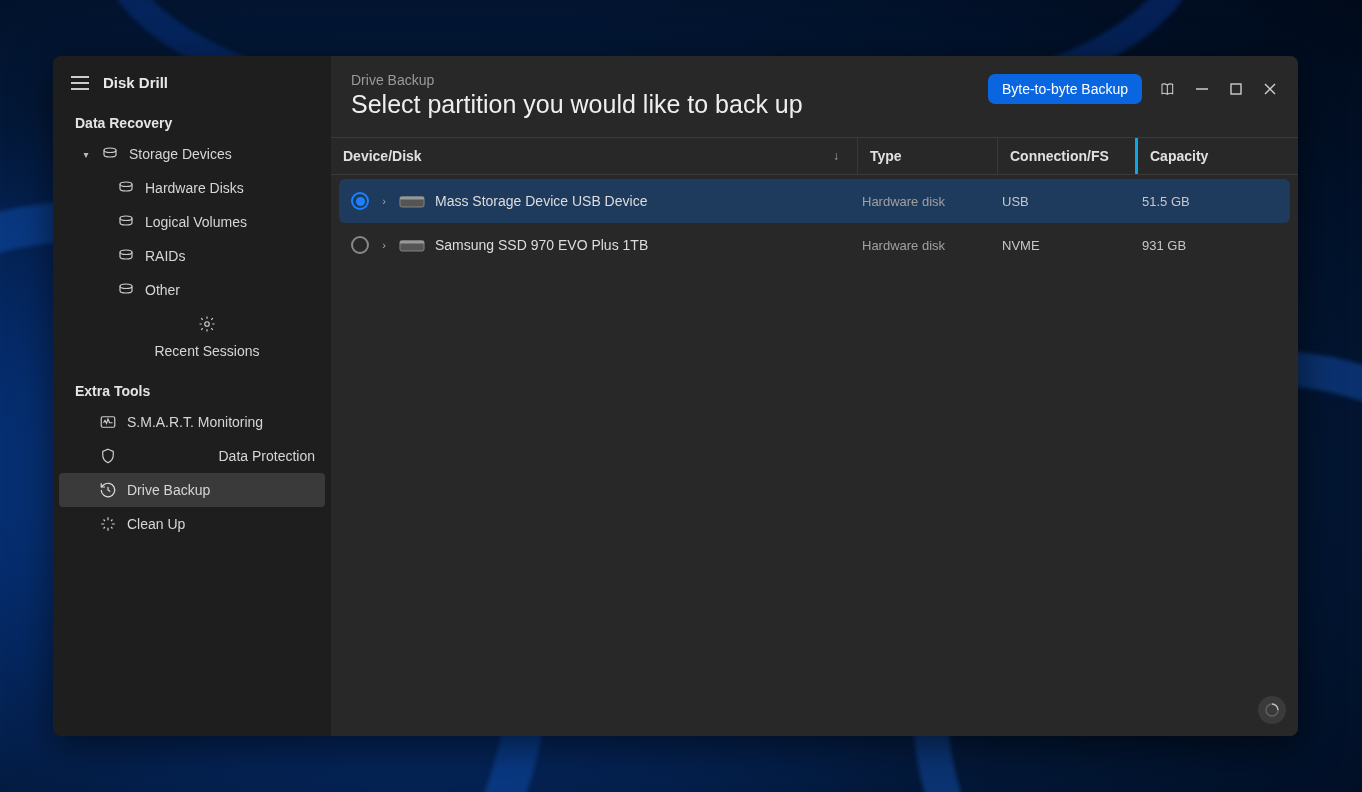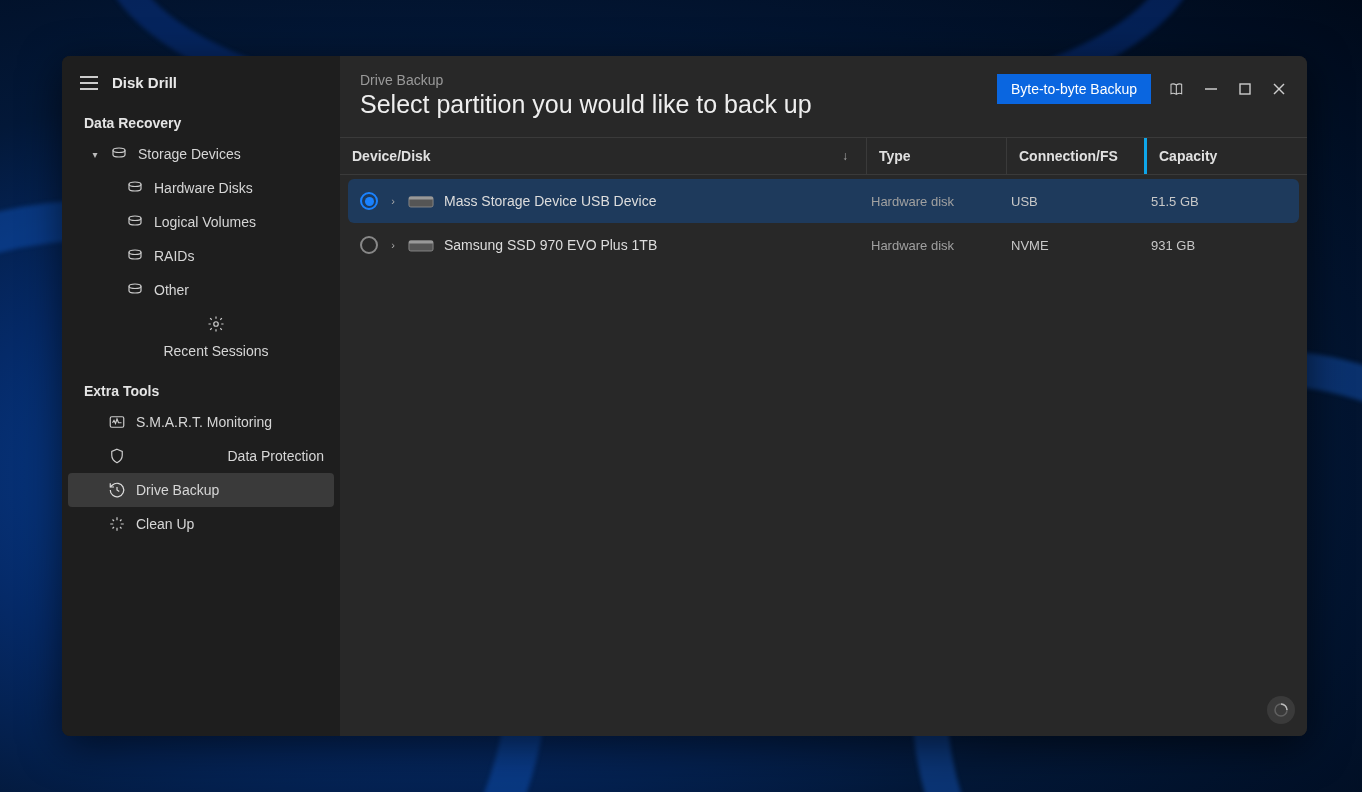--- a/index.html
+++ b/index.html
@@ -7,21 +7,21 @@
   width: 1362px; height: 792px;
   background: radial-gradient(ellipse at 30% 60%, #0a4aa8 0%, #052a68 35%, #031838 60%, #000a1a 100%);
   overflow: hidden; position: relative;
 }
 .bg-curve { position:absolute; border-radius:50%; filter:blur(2px); }
 .bg-curve.c1 { width:900px; height:900px; left:-350px; top:200px; border:40px solid rgba(20,100,220,0.35); }
 .bg-curve.c2 { width:700px; height:700px; right:-250px; top:350px; border:35px solid rgba(30,120,255,0.3); }
 .bg-curve.c3 { width:1100px; height:400px; left:100px; top:-250px; border:30px solid rgba(10,60,160,0.4); }
 
 .window {
-  position:absolute; left:62px; top:56px; width:1245px; height:680px;
+  position:absolute; left:53px; top:56px; width:1245px; height:680px;
   background:#1e1e1e; border-radius:8px; display:flex; overflow:hidden;
   box-shadow:0 10px 40px rgba(0,0,0,0.6);
 }
 .sidebar {
   width:278px; background:#1e1e1e; padding-top:18px; color:#d0d0d0; flex-shrink:0;
 }
 .sidebar-top { display:flex; align-items:center; gap:14px; padding:0 18px 8px 18px; }
 .hamburger { width:18px; height:14px; display:flex; flex-direction:column; justify-content:space-between; cursor:pointer; }
 .hamburger span { height:2px; background:#ccc; }
 .app-title { font-size:15px; font-weight:600; color:#e8e8e8; }
@@ -33,21 +33,21 @@
 .chev { width:10px; text-align:center; color:#bbb; font-size:10px; }
 .licon { width:18px; height:18px; display:flex; align-items:center; justify-content:center; }
 .licon svg { width:18px; height:18px; }
 
 .main { flex:1; background:#282828; display:flex; flex-direction:column; }
 .main-hdr { padding:16px 20px 18px 20px; display:flex; align-items:flex-start; justify-content:space-between; }
 .main-hdr-left { }
 .breadcrumb { font-size:14px; color:#9a9a9a; margin-bottom:2px; }
 .main-title { font-size:25px; font-weight:400; color:#eee; }
 .main-hdr-right { display:flex; align-items:center; gap:18px; margin-top:2px; }
-.primary-btn { background:#0a66e0; color:#fff; border:none; padding:7px 14px; border-radius:0; font-size:14px; cursor:pointer; }
+.primary-btn { background:#0a66e0; color:#fff; border:none; padding:7px 14px; border-radius:7px; font-size:14px; cursor:pointer; }
 .winctrl { width:16px; height:16px; color:#ccc; cursor:pointer; display:flex; align-items:center; justify-content:center; }
 
 .table-hdr { display:flex; border-top:1px solid #3a3a3a; border-bottom:1px solid #3a3a3a; color:#e0e0e0; font-size:14px; font-weight:600;}
 .col { padding:10px 12px; }
 .col.device { flex:1; display:flex; align-items:center; justify-content:space-between; border-right:1px solid #3a3a3a;}
 .col.type { width:140px; border-right:1px solid #3a3a3a;}
 .col.conn { width:140px; border-right:3px solid #0ea5e9;}
 .col.cap { width:160px; }
 .sort-ind { font-size:12px; color:#aaa; margin-right:6px;}
 

